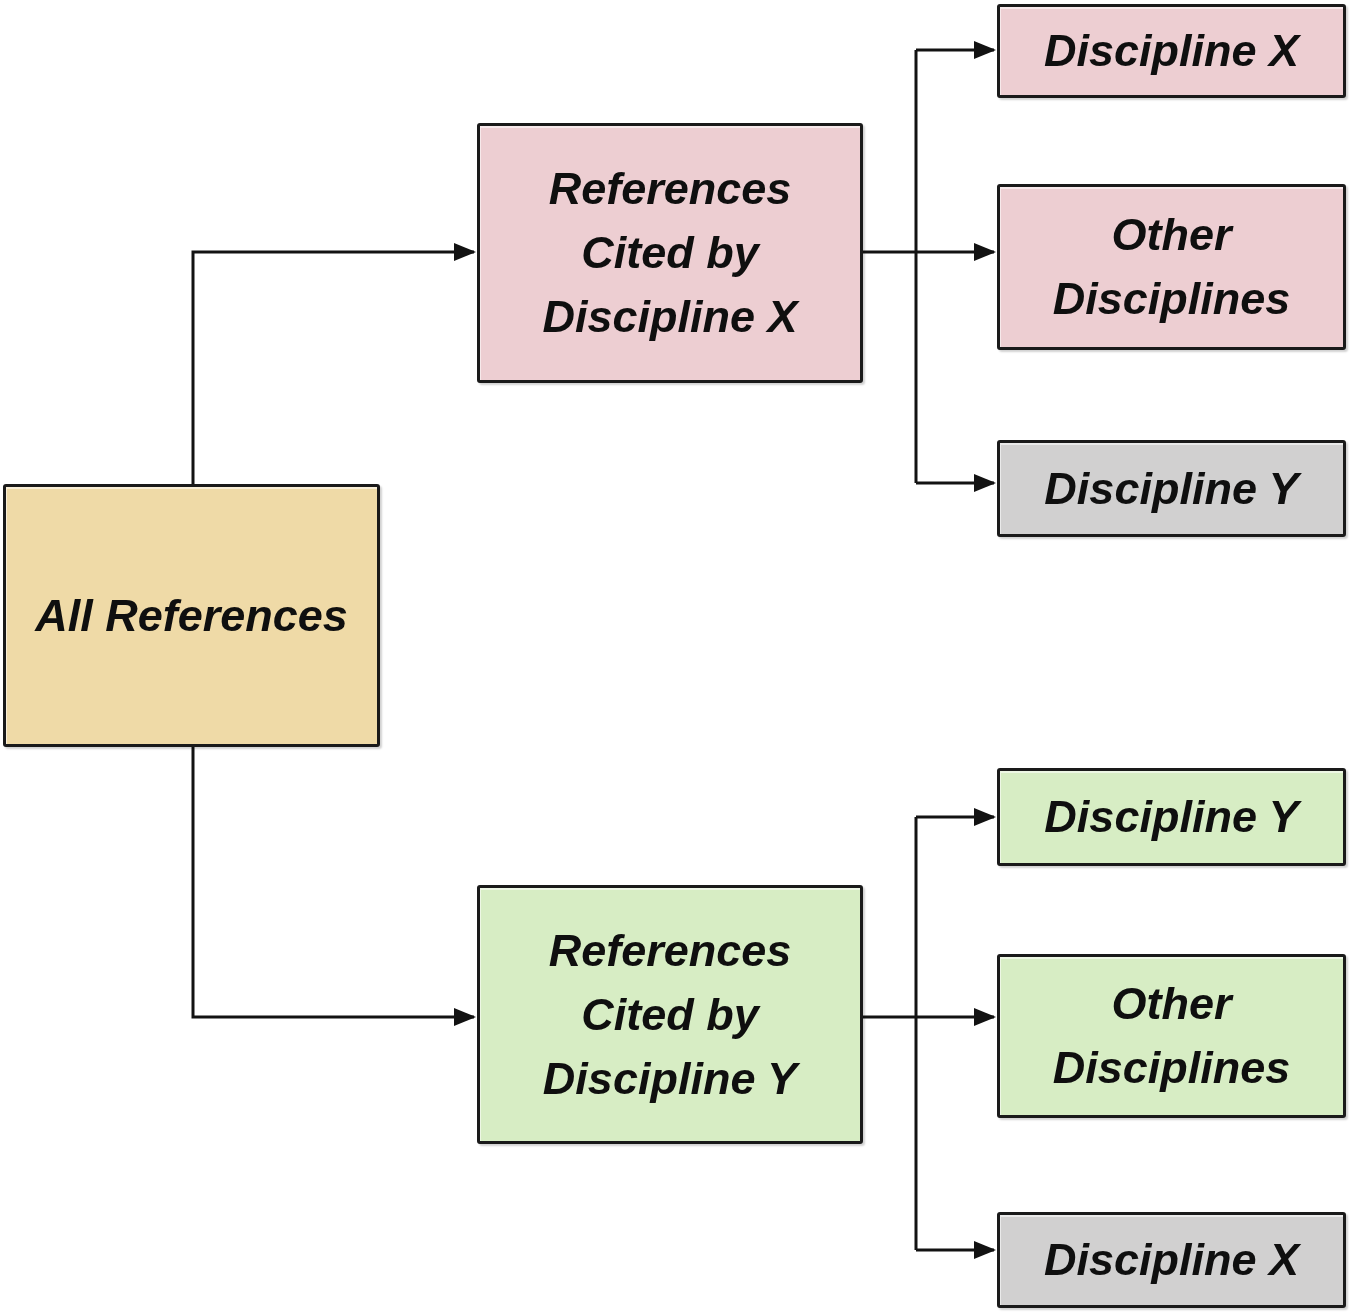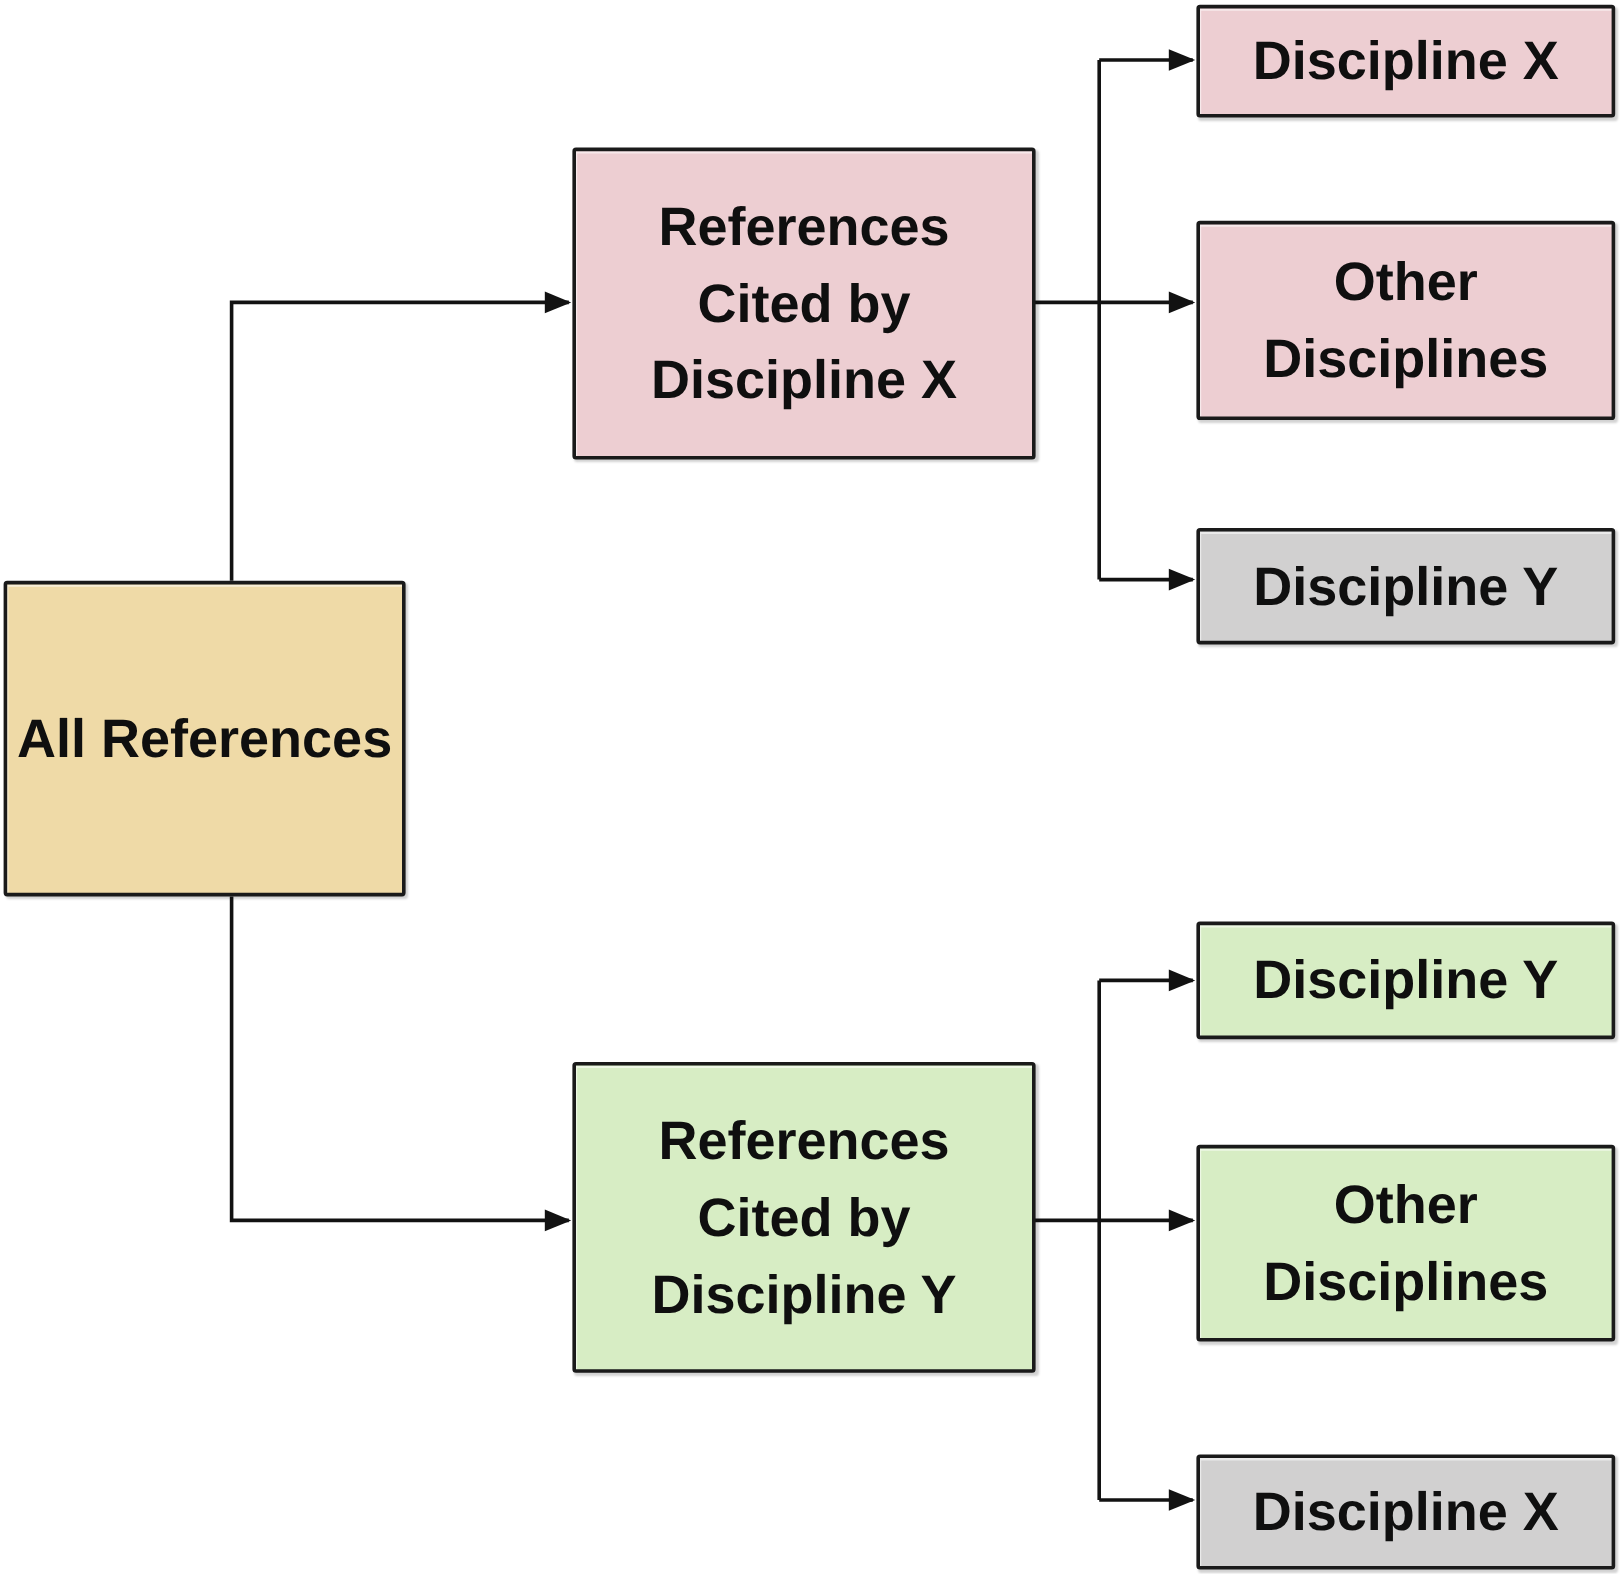--- a/index.html
+++ b/index.html
@@ -39,32 +39,33 @@
     display: flex;
     flex-direction: column;
     align-items: center;
     justify-content: center;
     border: 3px solid var(--color-border);
     border-radius: 3px;
     color: var(--color-text);
     font-weight: bold;
     text-align: center;
     box-shadow: inset 1px 2px 0 rgba(255,255,255,0.55), 2px 2px 2px rgba(0,0,0,0.18);
+    font-style: italic;
   }
   .node .line {
     font-size: 45px;
     line-height: 64px;
     white-space: nowrap;
   }
   .fill-tan   { background: var(--color-tan); }
   .fill-pink  { background: var(--color-pink); }
   .fill-green { background: var(--color-green); }
   .fill-gray  { background: var(--color-gray); }
 
-  #n-root   { left: 3px;   top: 484px;  width: 335px; height: 263px; justify-content: center; }
+  #n-root   { left: 3px;   top: 484px;  width: 377px; height: 263px; justify-content: center; }
   #n-refs-x { left: 477px; top: 123px;  width: 386px; height: 260px; }
   #n-refs-y { left: 477px; top: 885px;  width: 386px; height: 259px; }
   #n-x1 { left: 997px; top: 4px;    width: 349px; height: 94px;  }
   #n-x2 { left: 997px; top: 184px;  width: 349px; height: 166px; }
   #n-x3 { left: 997px; top: 440px;  width: 349px; height: 97px;  }
   #n-y1 { left: 997px; top: 768px;  width: 349px; height: 98px;  }
   #n-y2 { left: 997px; top: 954px;  width: 349px; height: 164px; }
   #n-y3 { left: 997px; top: 1212px; width: 349px; height: 96px;  }
 </style>
 </head>

